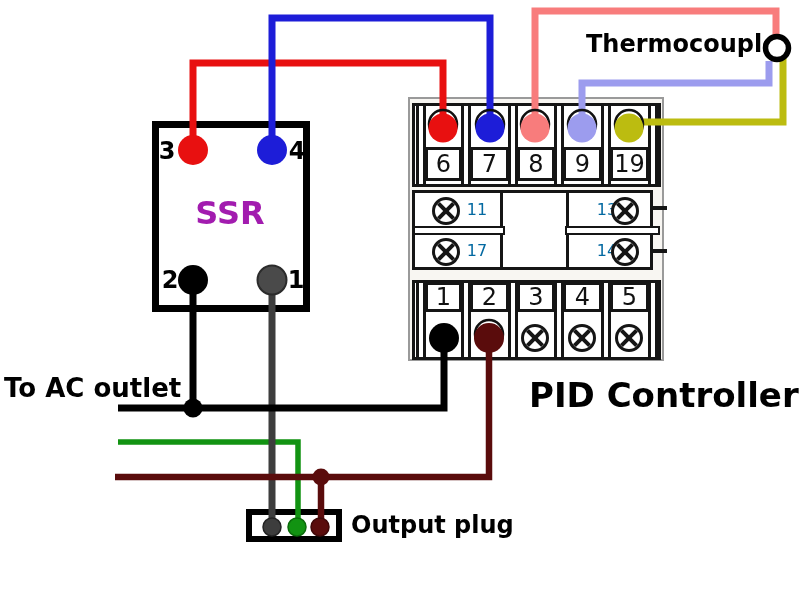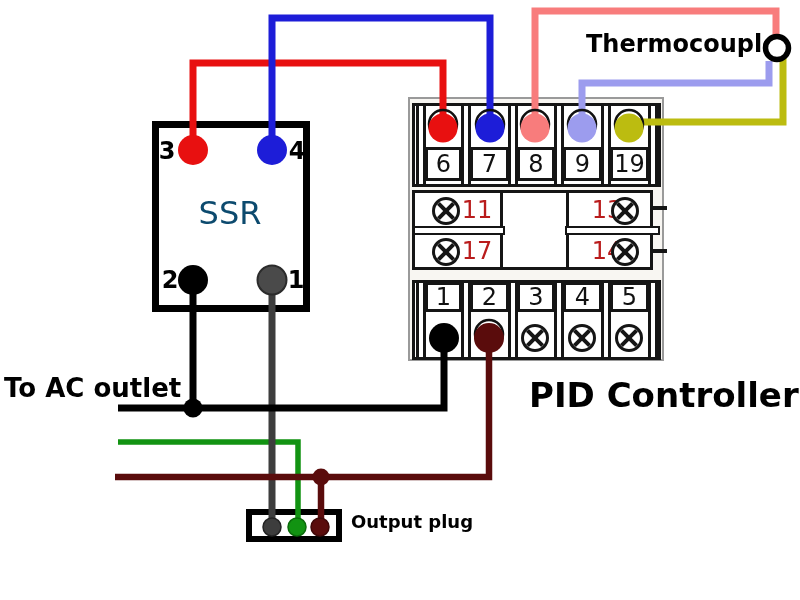--- a/index.html
+++ b/index.html
@@ -4,42 +4,42 @@
 <style>
   html,body{margin:0;padding:0;background:#fff;}
   #canvas{position:relative;width:800px;height:600px;background:#ffffff;
           font-family:"DejaVu Sans","Liberation Sans",sans-serif;overflow:hidden;}
   .lbl{position:absolute;font-weight:bold;color:#000;white-space:nowrap;line-height:1.1;}
   
   .ssr-box{position:absolute;left:152px;top:121px;width:158px;height:191px;
            border:7px solid #000;box-sizing:border-box;background:#fff;}
   .ctr{position:absolute;transform:translate(-50%,-50%);}
   .ssr-num{font-size:24px;font-weight:bold;color:#000;}
-  .ssr-title{font-size:32px;font-weight:normal;color:#0c4a6e;}
+  .ssr-title{font-size:32px;font-weight:bold;color:#a21caf;}
   
   .pid-block{position:absolute;left:408px;top:97px;width:256px;height:264px;
              border:2px solid #9a9a9a;box-sizing:border-box;background:#f8f6f2;}
   .band{position:absolute;left:2px;width:249px;border:3px solid #151515;
         background:#fff;box-sizing:border-box;}
   .band.top{top:4px;height:84px;}
   .band.bot{top:181px;height:80px;}
   .rail{position:absolute;top:0;bottom:0;width:10px;border-left:3px solid #151515;
         border-right:3px solid #151515;box-sizing:border-box;background:#fff;}
   .cell{position:absolute;top:0;bottom:0;}
   .numbox{position:absolute;left:-1px;right:-1px;border:3px solid #151515;
           display:flex;align-items:center;justify-content:center;
           font-size:24px;color:#111;background:#fff;box-sizing:border-box;}
   .band.top .numbox{top:41px;height:34px;}
   .band.bot .numbox{top:-1px;height:30px;}
   .mid{position:absolute;left:2px;top:91px;width:241px;height:80px;
        border:3px solid #151515;background:#fff;box-sizing:border-box;}
   .vline{position:absolute;top:0;bottom:0;width:3px;background:#151515;}
   .hbar{position:absolute;height:9px;border:2px solid #151515;background:#fff;box-sizing:border-box;}
   .dash{position:absolute;height:4px;background:#151515;}
-  .midnum{position:absolute;font-size:24px;color:#b91c1c;width:32px;text-align:center;
+  .midnum{position:absolute;font-size:16px;color:#0369a1;width:32px;text-align:center;
           height:28px;line-height:28px;}
   .screw{position:absolute;}
   
   .plug-box{position:absolute;left:246px;top:509px;width:96px;height:33px;
             border:6px solid #000;box-sizing:border-box;background:#fff;}
   #wires{position:absolute;left:0;top:0;}
 </style>
 </head>
 <body>
 
@@ -154,21 +154,21 @@
         <line x1="23.6" y1="8.4" x2="8.4" y2="23.6" stroke="#151515" stroke-width="4"></line>
       </svg>
     </div>
   </div>
 
   <div class="plug-box"></div>
 
   <div class="lbl" style="left:586px;top:31px;font-size:24px">Thermocouple</div>
   <div class="lbl" style="left:4px;top:374px;font-size:26px">To AC outlet</div>
   <div class="lbl" style="left:529px;top:377px;font-size:34px">PID Controller</div>
-  <div class="lbl" style="left:351px;top:512px;font-size:18px">Output plug</div>
+  <div class="lbl" style="left:351px;top:512px;font-size:24px">Output plug</div>
 
   <svg id="wires" width="800" height="600">
 
     <polyline points="193,150 193,63 443,63 443,127" fill="none" stroke-width="7" stroke="#e81010"></polyline>
     <polyline points="272,150 272,18 490,18 490,127" fill="none" stroke-width="7" stroke="#1d1dd8"></polyline>
     <polyline points="535,127 535,11 776,11 776,38" fill="none" stroke-width="7" stroke="#f87c7c"></polyline>
     <polyline points="582,127 582,83 769,83 769,61" fill="none" stroke-width="7" stroke="#9c9cee"></polyline>
     <polyline points="629,122 783,122 783,58" fill="none" stroke-width="7" stroke="#bcbc10"></polyline>
     <polyline points="118,442 298,442 298,527" fill="none" stroke-width="5.5" stroke="#129312"></polyline>
     <line x1="272" y1="281" x2="272" y2="527" stroke-width="7" stroke="#3d3d3d"></line>

